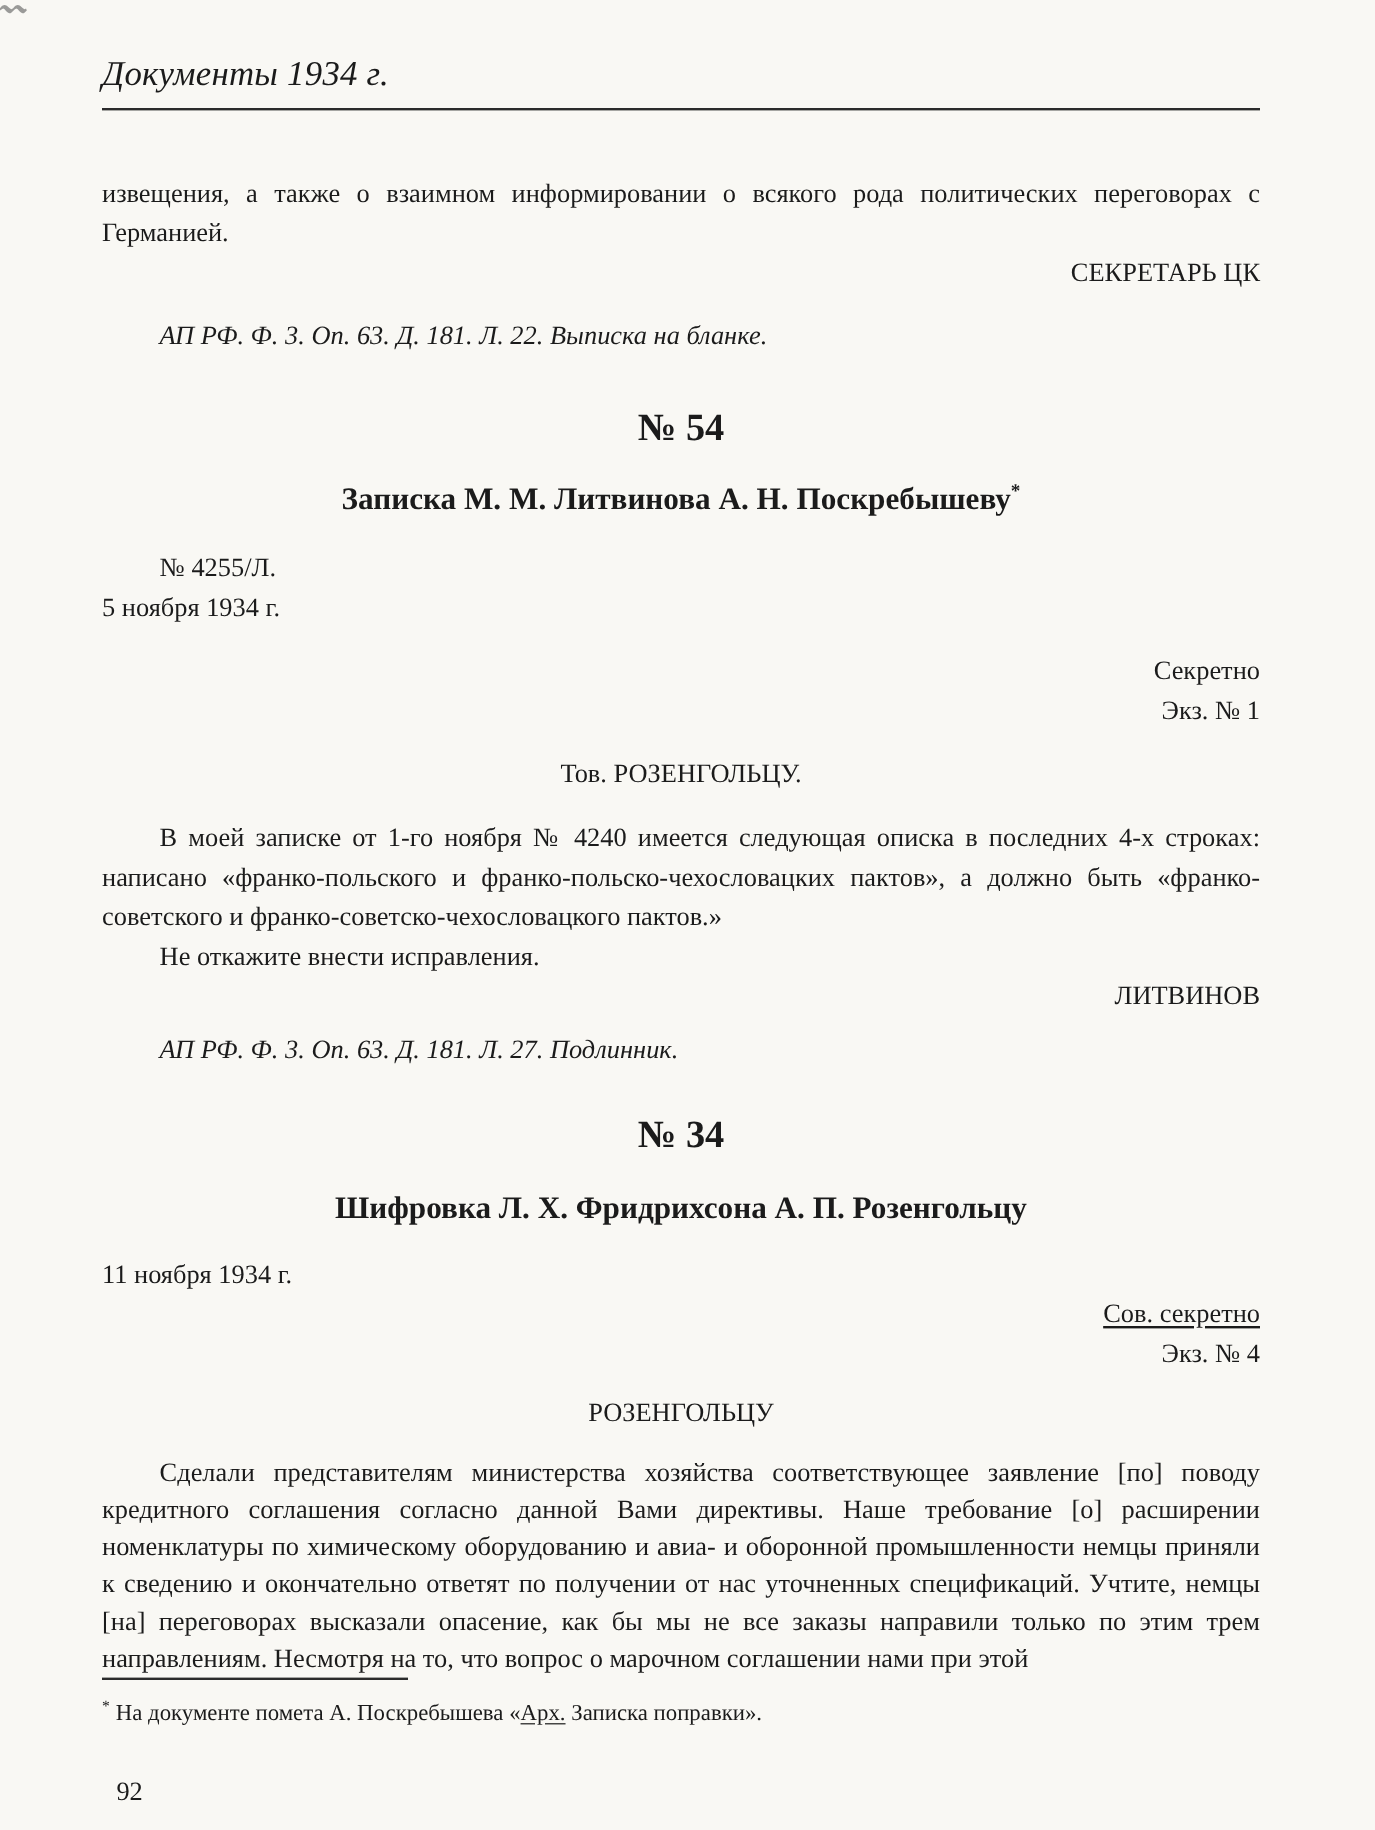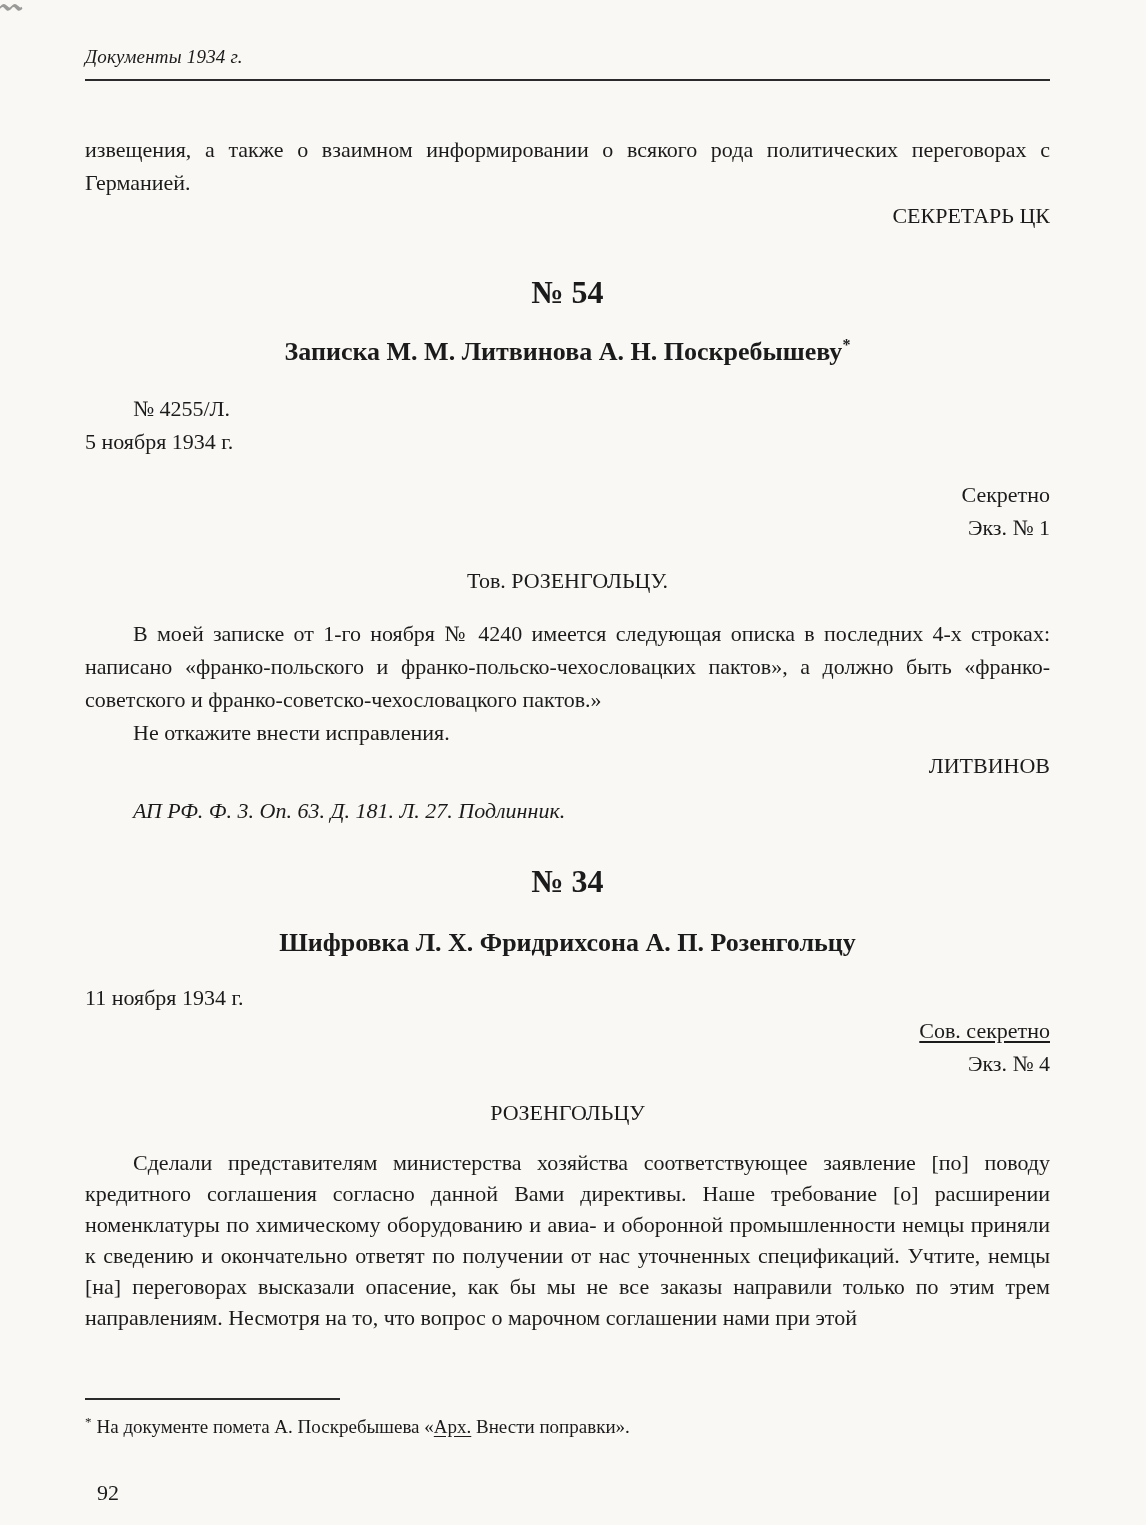--- a/index.html
+++ b/index.html
@@ -19,21 +19,21 @@
     position: absolute;
     top: 2px; left: 0;
     width: 34px; height: 10px;
     color: #9a9a98;
     font-size: 22px;
     line-height: 10px;
     overflow: hidden;
   }
   .running-header {
     font-style: italic;
-    font-size: 19px;
+    font-size: 29px;
     letter-spacing: 0.2px;
     padding-bottom: 11px;
     border-bottom: 2px solid #2b2b2b;
   }
   p, .row, .col p { font-size: 22px; line-height: 33px; }
   .just { text-align: justify; }
   .right { text-align: right; }
   .center { text-align: center; }
   .indent { text-indent: 48px; }
   .underline { text-decoration: underline; text-underline-offset: 3px; }
@@ -88,20 +88,21 @@
 <body>
 
 <div class="page">
 
   <div class="scan-mark">〰</div>
 
   <div class="running-header">Документы 1934 г.</div>
 
   <p class="intro just">извещения, а также о взаимном информировании о всякого рода политических переговорах с Германией.</p>
   <p class="right">СЕКРЕТАРЬ ЦК</p>
+  <p class="archive">АП РФ. Ф. 3. Оп. 63. Д. 181. Л. 22. Выписка на бланке.</p>
 
   <h2 class="doc-number">№ 54</h2>
   <h3 class="doc-title"><span>Записка М. М. Литвинова А. Н. Поскребышеву</span><sup class="fn-mark">*</sup></h3>
 
   <div class="row">
     <span class="left-pad">№ 4255/Л.</span>
     <span>5 ноября 1934 г.</span>
   </div>
   <p class="right secrecy">Секретно</p>
   <p class="right">Экз. № 1</p>
@@ -122,18 +123,18 @@
   </div>
   <p class="right secrecy secrecy-55"><span class="underline">Сов. секретно</span></p>
   <p class="right">Экз. № 4</p>
 
   <p class="center addressee addressee-55">РОЗЕНГОЛЬЦУ</p>
 
   <p class="just indent body-par body-55">Сделали представителям министерства хозяйства соответствующее заявление [по] поводу кредитного соглашения согласно данной Вами директивы. Наше требование [о] расширении номенклатуры по химическому оборудованию и авиа- и оборонной промышленности немцы приняли к сведению и окончательно ответят по получении от нас уточненных спецификаций. Учтите, немцы [на] переговорах высказали опасение, как бы мы не все заказы направили только по этим трем направлениям. Несмотря на то, что вопрос о марочном соглашении нами при этой</p>
 
   <div class="footnote-area">
     <div class="footnote-rule"></div>
-    <p class="footnote"><sup>*</sup><span>На документе помета А. Поскребышева «</span><span class="underline">Арх.</span><span> Внести поправки».</span></p>
+    <p class="footnote"><sup>*</sup><span>На документе помета А. Поскребышева «</span><span class="underline">Арх.</span><span> Записка поправки».</span></p>
   </div>
 
   <div class="page-number">92</div>
 
 </div>
 
 </body></html>

